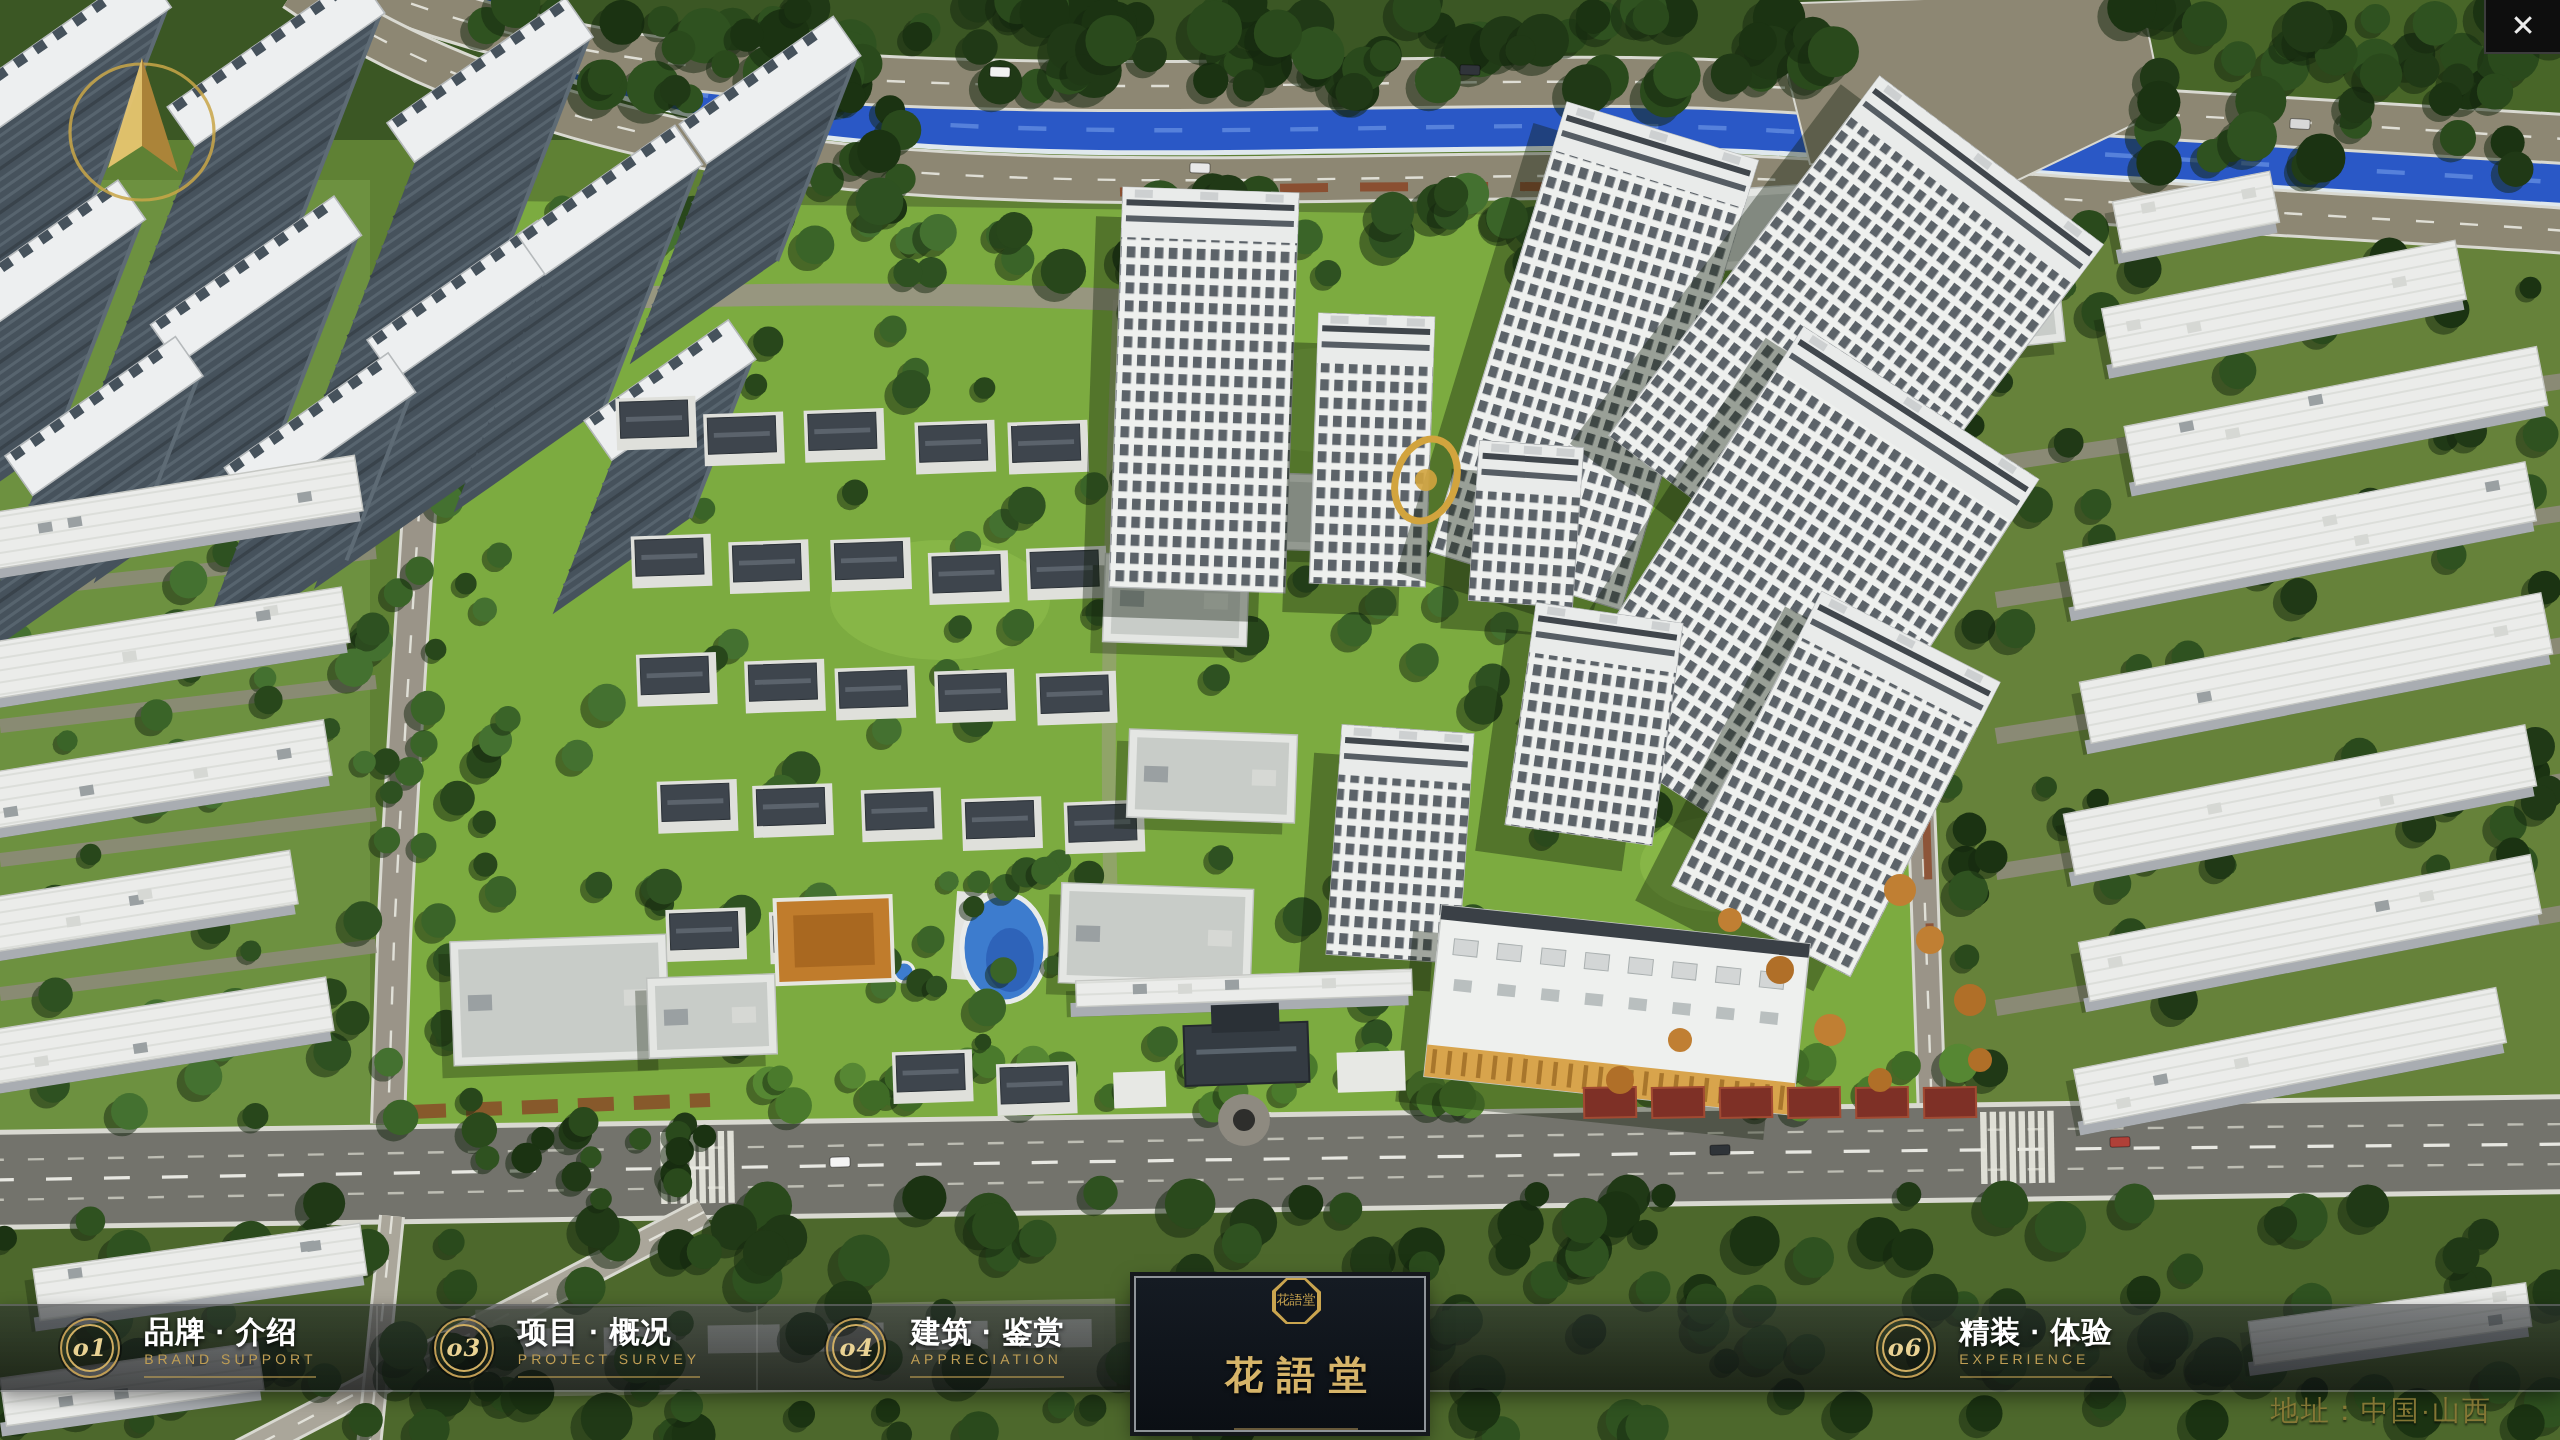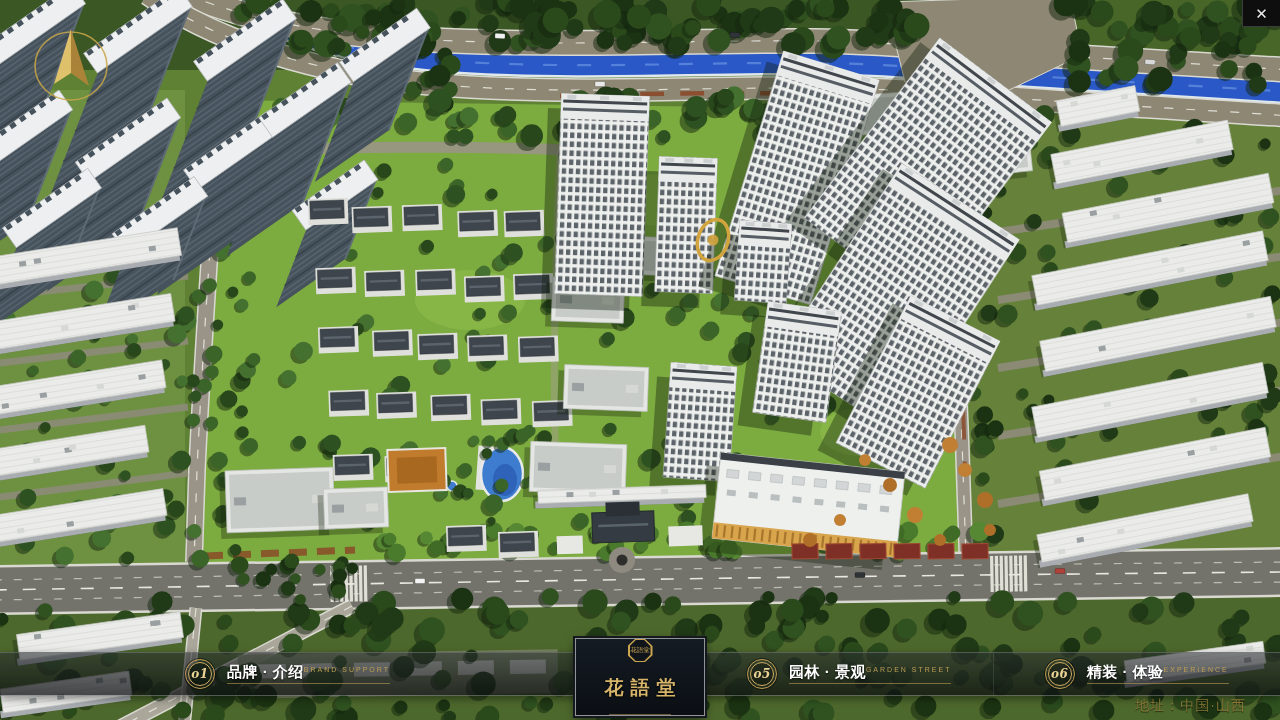--- a/index.html
+++ b/index.html
@@ -26,34 +26,34 @@
     border-right:1px solid rgba(255,255,255,.1);}
   .nav-cell:last-child{border-right:none;}
   .nav-group.right .nav-cell:first-child{border-left:1px solid rgba(255,255,255,.1);}
   .nav-item{display:flex;align-items:center;gap:12px;cursor:pointer;}
   .badge{width:28px;height:28px;border:1px solid #bf9c54;border-radius:50%;
     display:flex;align-items:center;justify-content:center;flex:0 0 auto;
     box-shadow:0 0 0 1px rgba(0,0,0,.45);}
   .badge-inner{width:22px;height:22px;border:1.5px solid #cfae63;border-radius:50%;
     display:flex;align-items:center;justify-content:center;background:rgba(0,0,0,.28);
     color:#ead394;font:italic 700 12px "DejaVu Serif",serif;letter-spacing:.5px;}
-  .texts{display:flex;border-bottom:1px solid rgba(201,166,86,.55);
+  .texts{display:flex;flex-direction:column;border-bottom:1px solid rgba(201,166,86,.55);
     padding-bottom:3px;}
   .nav-title{color:#fff;font-size:15px;font-weight:700;letter-spacing:.5px;line-height:16px;
     text-shadow:0 1px 2px rgba(0,0,0,.85);white-space:nowrap;}
   .nav-sub{color:#bf9e55;font-size:7px;letter-spacing:2px;line-height:8px;margin-top:2px;
     white-space:nowrap;}
 
   
   .logo-panel{flex:0 0 128px;width:128px;height:76px;margin-top:-15px;position:relative;z-index:22;
     background:linear-gradient(#151b23,#0b0f14);
     border:1px solid #8f9499;outline:2px solid #15181c;
     box-shadow:0 4px 10px rgba(0,0,0,.55);
     display:flex;flex-direction:column;align-items:center;justify-content:flex-start;gap:13px;
-    cursor:pointer;}
+    cursor:pointer;padding-left:16px;}
   .seal{width:25px;height:25px;background:#caa54f;
     clip-path:polygon(30% 0,70% 0,100% 30%,100% 70%,70% 100%,30% 100%,0 70%,0 30%);
     display:flex;align-items:center;justify-content:center;}
   .seal-inner{width:21px;height:21px;background:#10151c;
     clip-path:polygon(30% 0,70% 0,100% 30%,100% 70%,70% 100%,30% 100%,0 70%,0 30%);
     display:flex;align-items:center;justify-content:center;
     color:#caa54f;font-size:6.5px;line-height:7px;text-align:center;
     font-family:"DejaVu Serif",serif;}
   .logo-title{color:#d6b469;font:700 19px "DejaVu Serif",serif;letter-spacing:7px;text-indent:7px;
     text-shadow:0 1px 2px #000;white-space:nowrap;}
@@ -2514,42 +2514,53 @@
         <div class="nav-item">
           <span class="badge">
               <span class="badge-inner">o1</span>
             </span>
           <span class="texts">
             <span class="nav-title">品牌 · 介绍</span>
             <span class="nav-sub">BRAND SUPPORT</span>
           </span>
         </div>
       </div>
+      <div class="nav-cell">
+        <div class="nav-item">
+          <span class="badge">
+              <span class="badge-inner">o3</span>
+            </span>
+          <span class="texts">
+            <span class="nav-title">项目 · 概况</span>
+            <span class="nav-sub">PROJECT SURVEY</span>
+          </span>
+        </div>
+      </div>
+      <div class="nav-cell">
+        <div class="nav-item">
+          <span class="badge">
+              <span class="badge-inner">o4</span>
+            </span>
+          <span class="texts">
+            <span class="nav-title">建筑 · 鉴赏</span>
+            <span class="nav-sub">APPRECIATION</span>
+          </span>
+        </div>
+      </div>
     </div>
 
     <div class="logo-panel">
       <span class="seal">
         <span class="seal-inner">花語堂</span>
       </span>
       <span class="logo-title">花語堂</span>
       <span class="logo-line"></span>
     </div>
 
     <div class="nav-group right">
-      <div class="nav-cell">
-        <div class="nav-item">
-          <span class="badge">
-              <span class="badge-inner">o5</span>
-            </span>
-          <span class="texts">
-            <span class="nav-title">园林 · 景观</span>
-            <span class="nav-sub">GARDEN STREET</span>
-          </span>
-        </div>
-      </div>
       <div class="nav-cell">
         <div class="nav-item">
           <span class="badge">
               <span class="badge-inner">o6</span>
             </span>
           <span class="texts">
             <span class="nav-title">精装 · 体验</span>
             <span class="nav-sub">EXPERIENCE</span>
           </span>
         </div>

